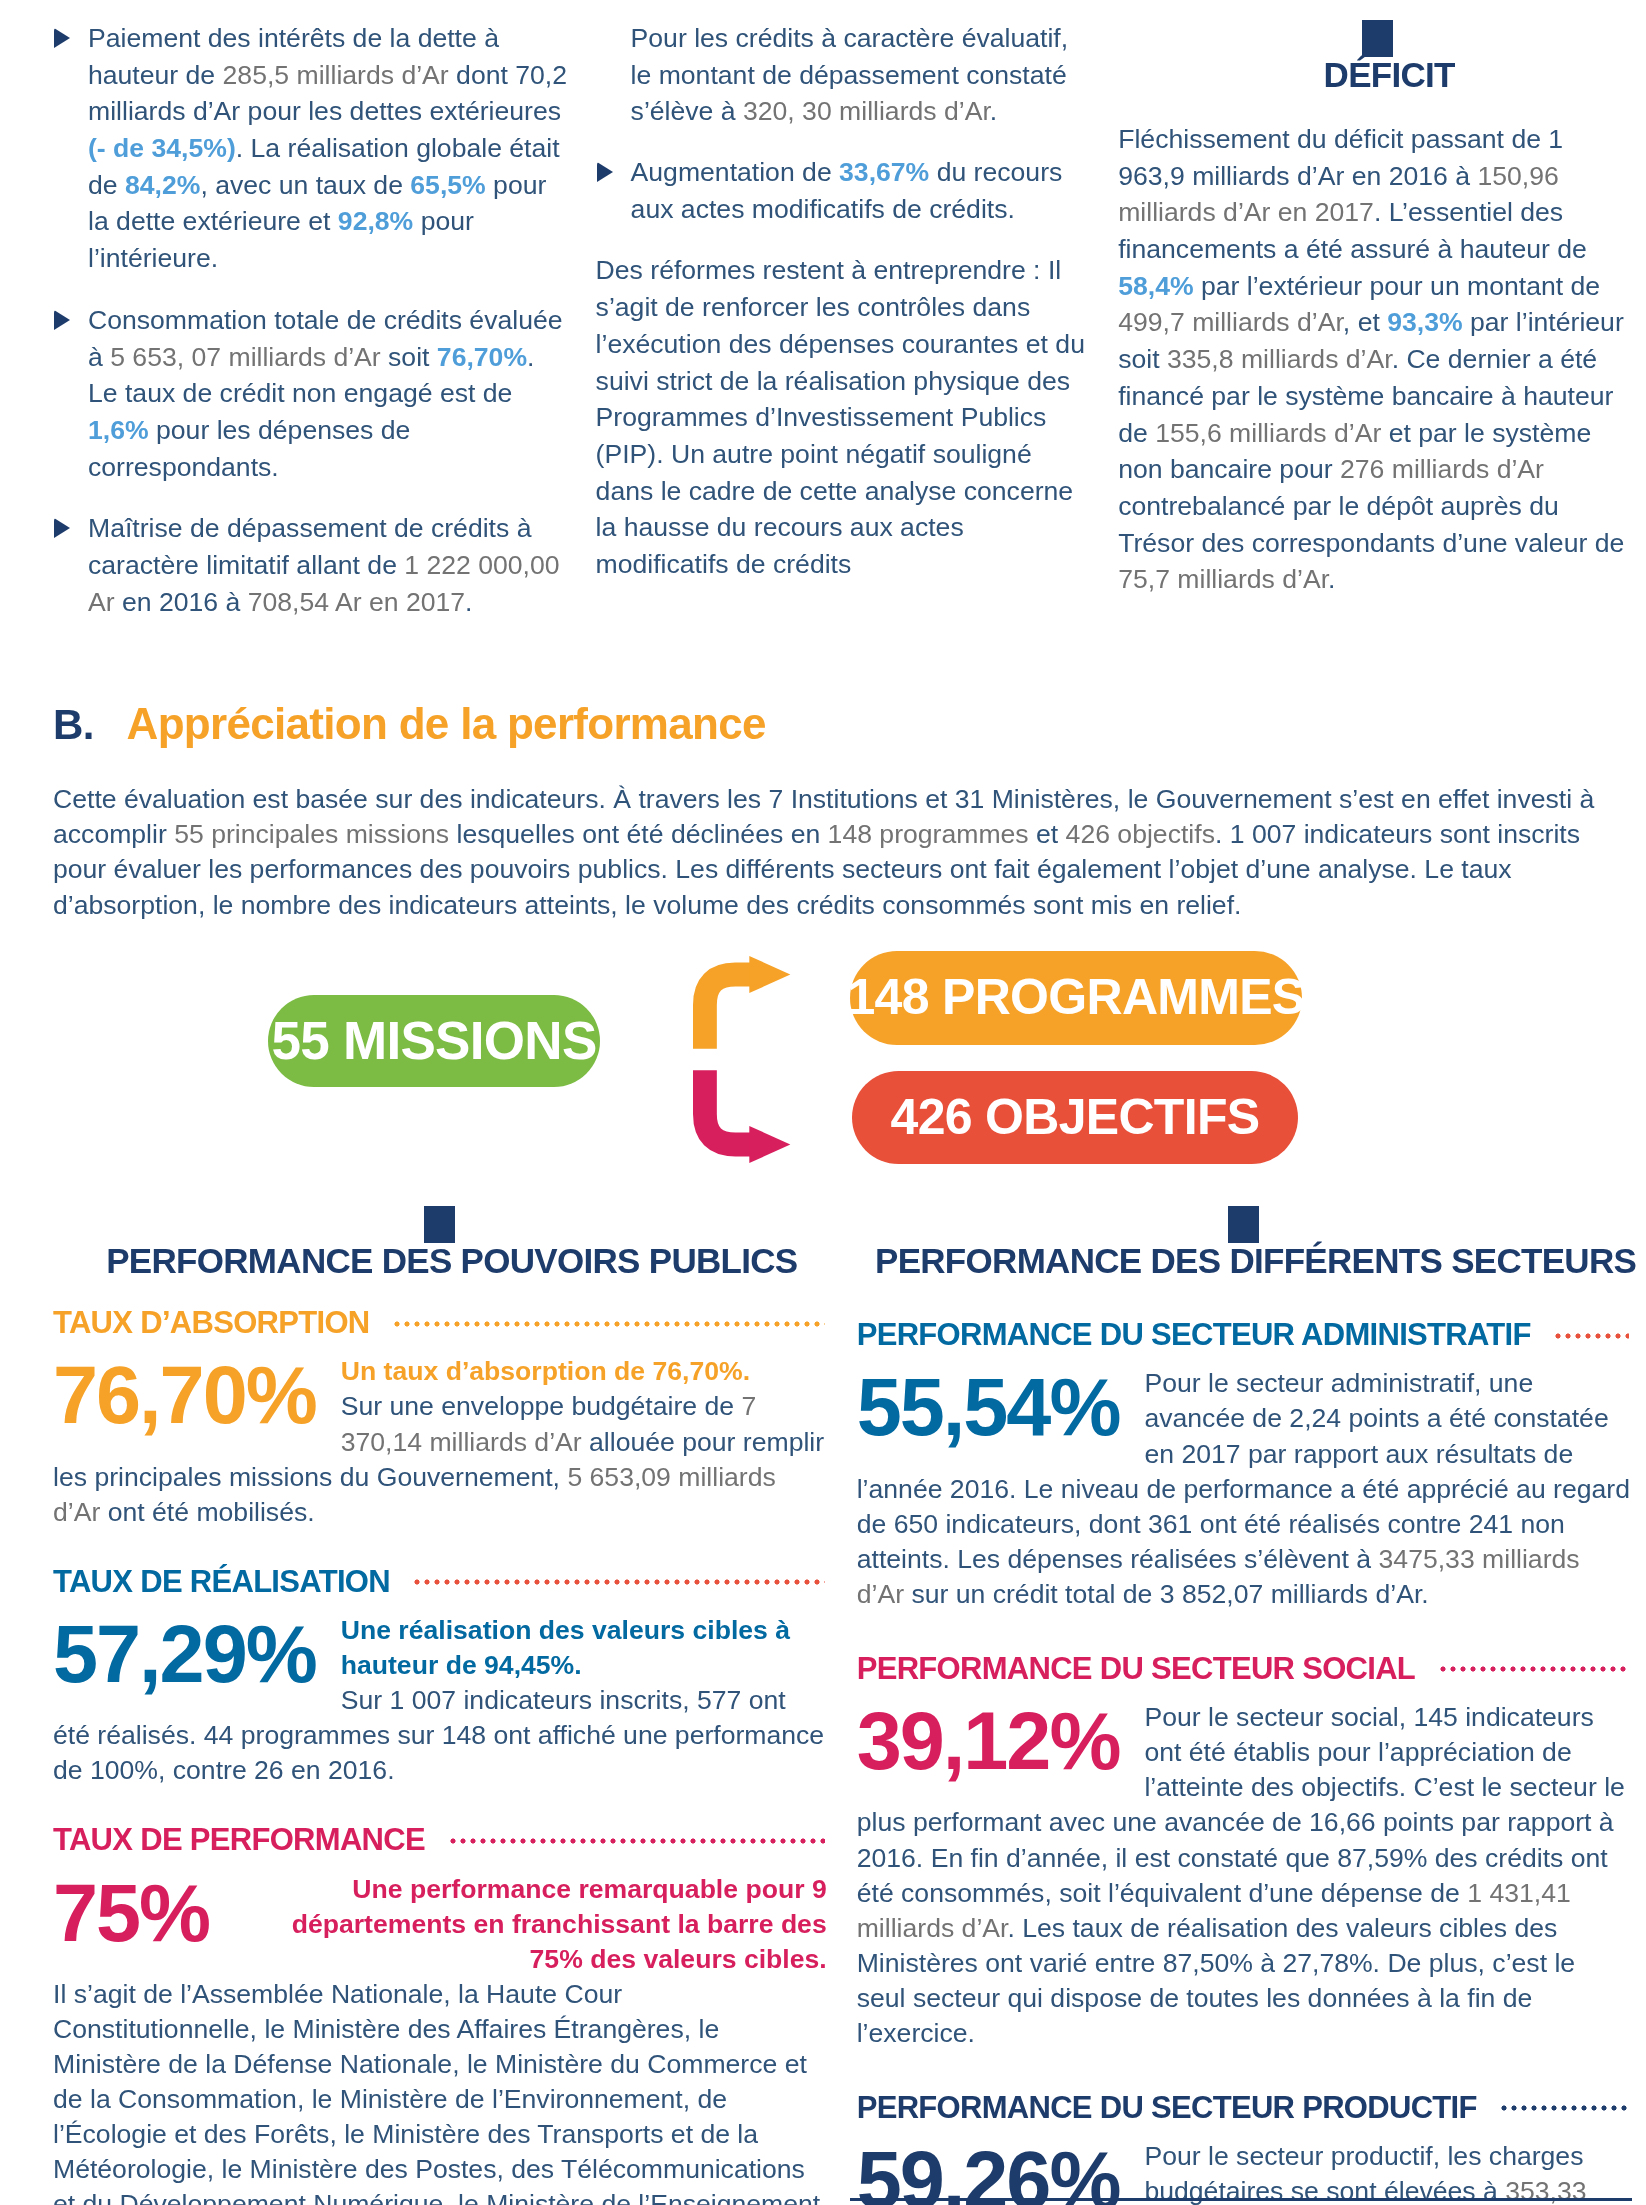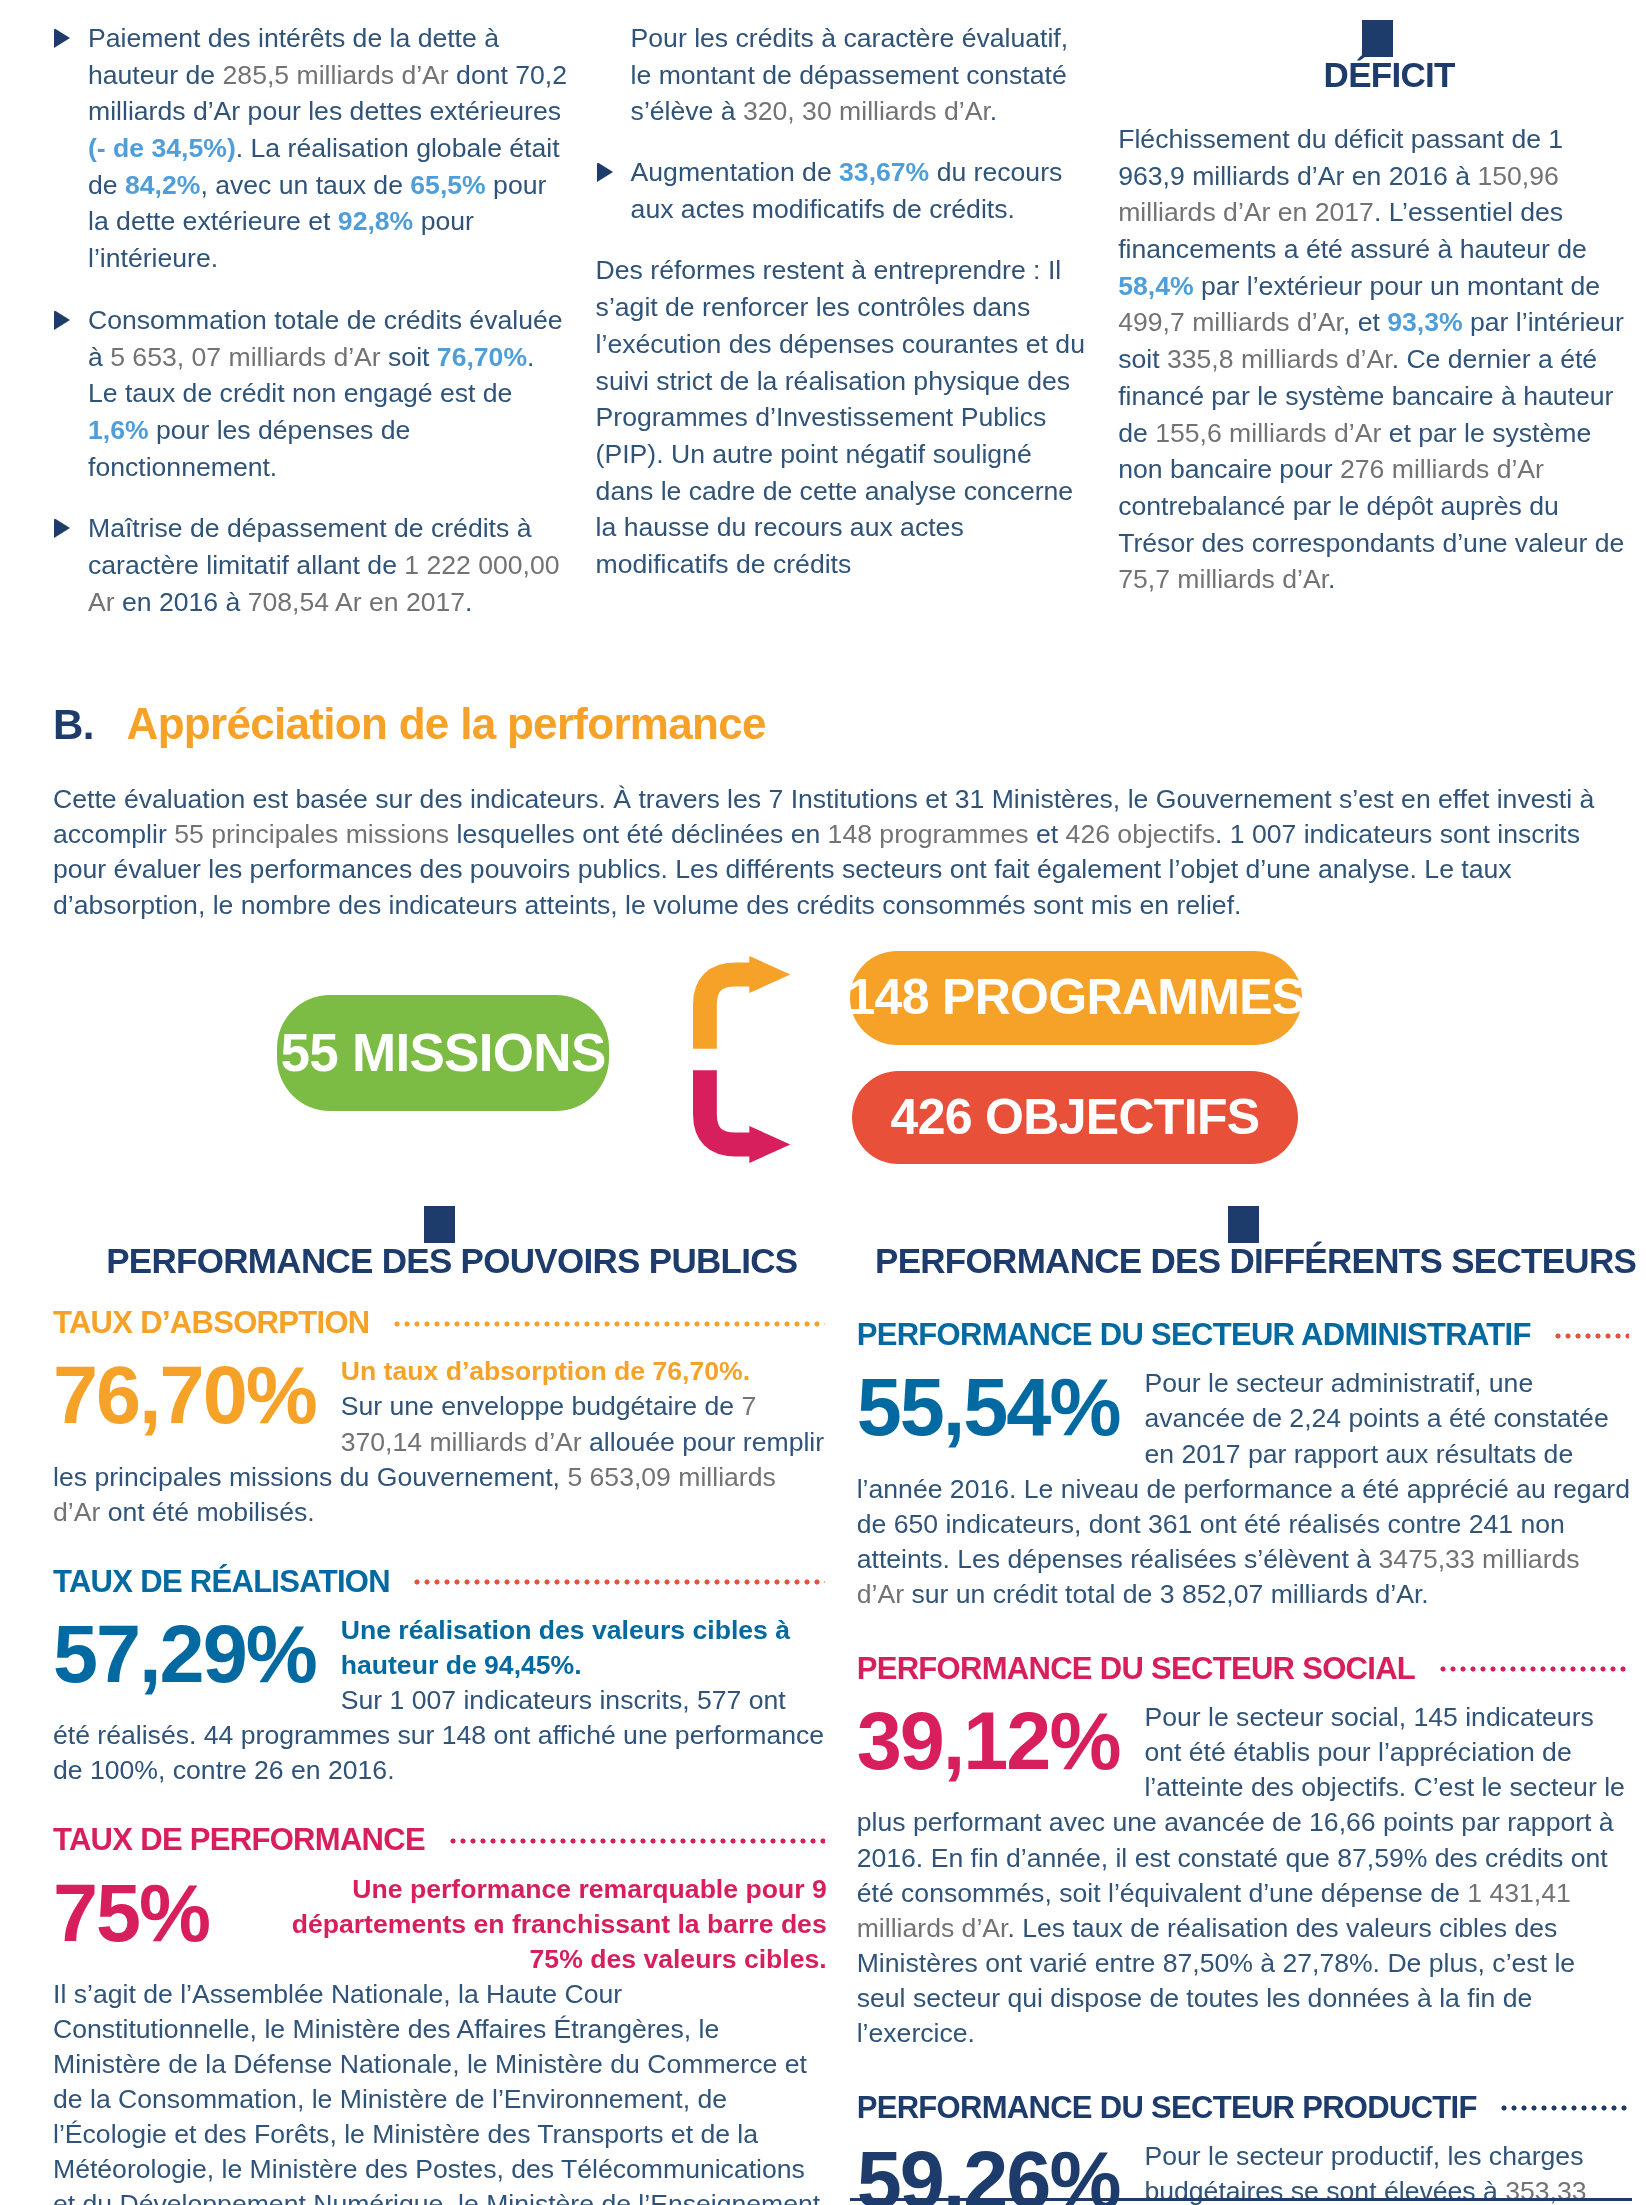--- a/index.html
+++ b/index.html
@@ -41,21 +41,21 @@
   .secb-title  { font-size:44px; font-weight:bold; color:#f6a228; letter-spacing:-0.7px; margin-left:33px; }
 
   .intro { margin-top:26.6px; line-height:1.33; }
 
   
   .diagram { position:relative; height:242px; margin-top:18.6px; }
   .pill {
     position:absolute; display:flex; align-items:center; justify-content:center;
     color:#fff; font-weight:bold; letter-spacing:-0.7px; border-radius:53px; white-space:nowrap;
   }
-  .pill.green  { left:224px;  top:53px;  width:332px; height:116px; background:#7cbc44; font-size:53px; }
+  .pill.green  { left:215px;  top:53px;  width:332px; height:92px; background:#7cbc44; font-size:53px; }
   .pill.orange { left:797px; top:9.3px;  width:452px; height:94px; background:#f6a228; font-size:50px; }
   .pill.red    { left:799px; top:129px; width:446px; height:93px; background:#e8503a; font-size:50px; }
   .arr { position:absolute; width:100px; height:98px; }
   .arr.a1 { left:639px; top:10.6px; }
   .arr.a2 { left:639px; top:127px; }
 
   
   .cols2 { display:flex; column-gap:30px; margin-top:22.6px; }
   .bcol { flex:1 1 0; min-width:0; }
 
@@ -90,21 +90,21 @@
 
   <section class="top-grid">
     <div>
       <ul class="blist">
         <li>
           <span class="tri"></span>
           <p class="runs"><span>Paiement des intérêts de la dette à hauteur de </span><span class="run-b">285,5 milliards d’Ar</span><span> dont 70,2 milliards d’Ar pour les dettes extérieures </span><span class="run-lb">(- de 34,5%)</span><span>. La réalisation globale était de </span><span class="run-lb">84,2%</span><span>, avec un taux de </span><span class="run-lb">65,5%</span><span> pour la dette extérieure et </span><span class="run-lb">92,8%</span><span> pour l’intérieure.</span></p>
         </li>
         <li>
           <span class="tri"></span>
-          <p class="runs"><span>Consommation totale de crédits évaluée à </span><span class="run-b">5 653, 07 milliards d’Ar</span><span> soit </span><span class="run-lb">76,70%</span><span>. Le taux de crédit non engagé est de </span><span class="run-lb">1,6%</span><span> pour les dépenses de fonctionnement.</span></p>
+          <p class="runs"><span>Consommation totale de crédits évaluée à </span><span class="run-b">5 653, 07 milliards d’Ar</span><span> soit </span><span class="run-lb">76,70%</span><span>. Le taux de crédit non engagé est de </span><span class="run-lb">1,6%</span><span> pour les dépenses de correspondants.</span></p>
         </li>
         <li>
           <span class="tri"></span>
           <p class="runs"><span>Maîtrise de dépassement de crédits à caractère limitatif allant de </span><span class="run-b">1 222 000,00 Ar</span><span> en 2016 à </span><span class="run-b">708,54 Ar en 2017</span><span>.</span></p>
         </li>
       </ul>
     </div>
 
     <div>
       <p class="runs hang"><span>Pour les crédits à caractère évaluatif, le montant de dépassement constaté s’élève à </span><span class="run-b">320, 30 milliards d’Ar</span><span>.</span></p>

